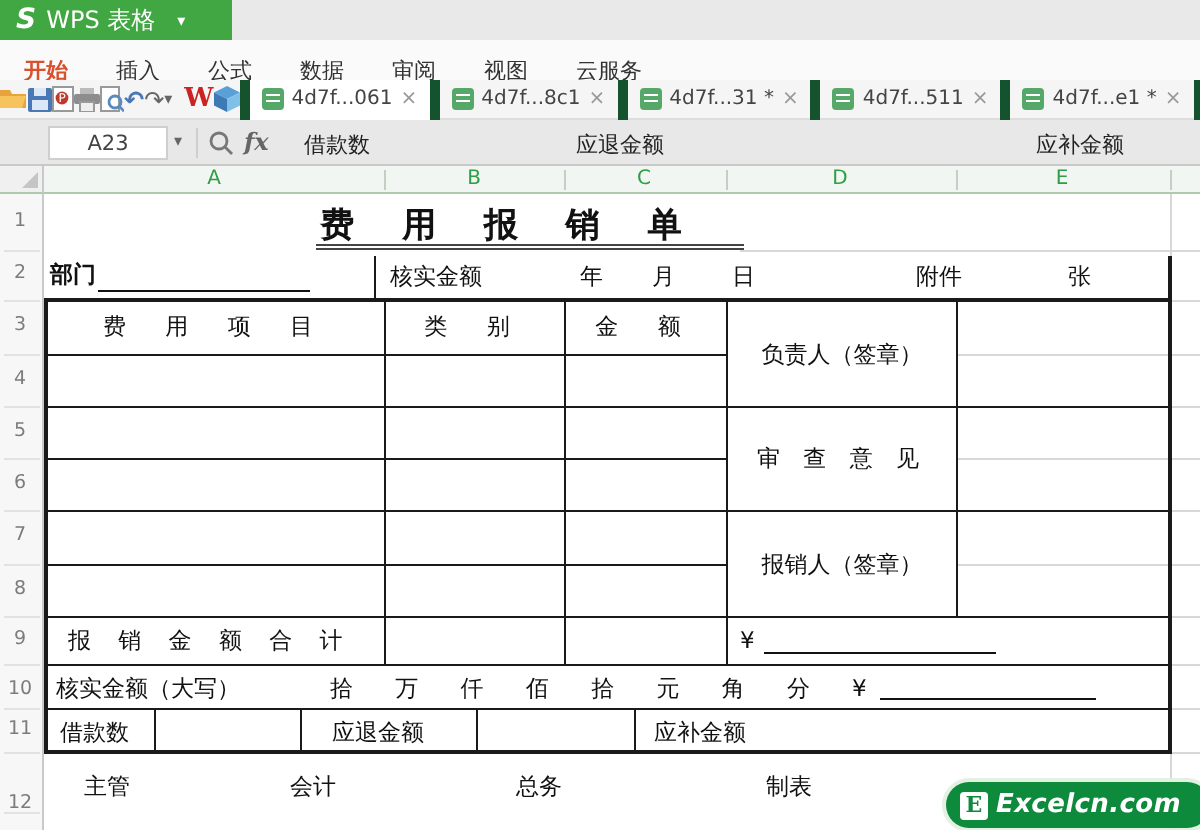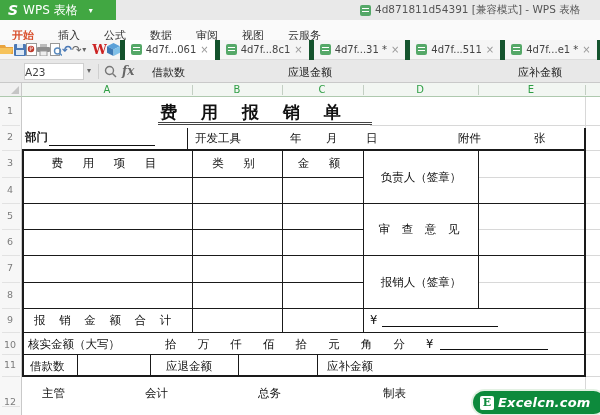--- a/index.html
+++ b/index.html
@@ -24,21 +24,21 @@
   .tbi { width:17px; height:18px; display:flex; align-items:center; justify-content:center; font-size:12px; color:#666; }
   .sep { width:1px; height:14px; background:#d0d0d0; margin:0 3px; }
   .wbadge { color:#c22; font-weight:bold; font-family:"DejaVu Serif","Liberation Serif",serif; font-size:13px; }
   .doctab { display:flex; align-items:center; gap:4px; padding:0 6px; height:20px; border-left:5px solid #14532d; font-size:10px; color:#444; white-space:nowrap; }
   .doctab .x { color:#999; font-size:10px; }
   .sheeticon { width:11px; height:11px; background:#55a868; border-radius:2px; position:relative; flex:0 0 auto; }
   .sheeticon:before { content:""; position:absolute; left:2px; top:3px; right:2px; height:1px; background:#fff; box-shadow:0 3px 0 #fff; }
 
   
   .fbar { left:0; top:60px; width:600px; height:23px; background:#e8e8e8; border-bottom:1px solid #c9c9c9; }
-  .namebox { left:24px; top:63px; width:60px; height:17px; background:#fff; border:1px solid #cfcfcf; text-align:left; line-height:16px; font-size:10.5px; color:#444; }
+  .namebox { left:24px; top:63px; width:60px; height:17px; background:#fff; border:1px solid #cfcfcf; text-align:center; line-height:16px; font-size:10.5px; color:#444; }
   .fx { font-style:italic; font-family:"DejaVu Serif","Liberation Serif",serif; font-weight:bold; color:#666; font-size:12px; }
   .ghost { top:65px; font-size:11px; color:#222; }
 
   
   .colheader { left:0; top:83px; width:600px; height:14px; background:#f2f6f2; border-bottom:1px solid #aec9ae; }
   .corner { left:0; top:83px; width:22px; height:14px; background:#f0f0f0; border-right:1px solid #c9c9c9; border-bottom:1px solid #aec9ae; }
   .corner:after { content:""; position:absolute; right:2px; bottom:2px; border-left:8px solid transparent; border-bottom:8px solid #c5c5c5; }
   .collabel { top:84px; font-size:10px; color:#2e9e44; text-align:center; width:20px; }
   .coltick { top:85px; width:1px; height:10px; background:#c3cfc3; }
   .rowheader { left:0; top:97px; width:22px; height:318px; background:#f7f7f7; border-right:1px solid #c9c9c9; }
@@ -61,24 +61,20 @@
   .wm .wtxt { color:#fff; font-weight:bold; font-style:italic; font-size:13px; letter-spacing:0.2px; }
 </style>
 </head>
 <body>
 
 <div class="abs titlebar">
   <div class="abs logo">
     <span class="s">S</span>
     <span>WPS 表格</span>
     <span class="dd">▾</span>
-  </div>
-  <div class="abs wtitle">
-    <span class="sheeticon" style="position:relative"></span>
-    <span>4d871811d54391 [兼容模式] - WPS 表格</span>
   </div>
 </div>
 
 <div class="abs menubar">
   <span class="menu-item active">开始</span>
   <span class="menu-item">插入</span>
   <span class="menu-item">公式</span>
   <span class="menu-item">数据</span>
   <span class="menu-item">审阅</span>
   <span class="menu-item">视图</span>
@@ -260,21 +256,21 @@
 <div class="abs bl" style="left:22px;top:282px;width:341px;height:1px"></div>
 <div class="abs bl" style="left:22px;top:308px;width:563px;height:1px"></div>
 <div class="abs bl" style="left:22px;top:332px;width:563px;height:1px"></div>
 <div class="abs bl" style="left:22px;top:354px;width:563px;height:1px"></div>
 
 <div class="abs formtitle ctr" style="left:120px;top:101px;width:270px">费 用 报 销 单</div>
 <div class="abs tunder" style="left:158px;top:122px;width:214px"></div>
 
 <div class="abs celltext" style="left:25px;top:130px;font-weight:bold">部门</div>
 <div class="abs uline" style="left:49px;top:145px;width:106px"></div>
-<div class="abs celltext" style="left:195px;top:131px">开发工具</div>
+<div class="abs celltext" style="left:195px;top:131px">核实金额</div>
 <div class="abs celltext" style="left:290px;top:131px">年</div>
 <div class="abs celltext" style="left:326px;top:131px">月</div>
 <div class="abs celltext" style="left:366px;top:131px">日</div>
 <div class="abs celltext" style="left:458px;top:131px">附件</div>
 <div class="abs celltext" style="left:534px;top:131px">张</div>
 
 <div class="abs celltext ctr" style="left:24px;top:156px;width:168px;letter-spacing:8px">费 用 项 目</div>
 <div class="abs celltext ctr" style="left:193px;top:156px;width:89px;letter-spacing:8px">类 别</div>
 <div class="abs celltext ctr" style="left:283px;top:156px;width:80px;letter-spacing:8px">金 额</div>
 

